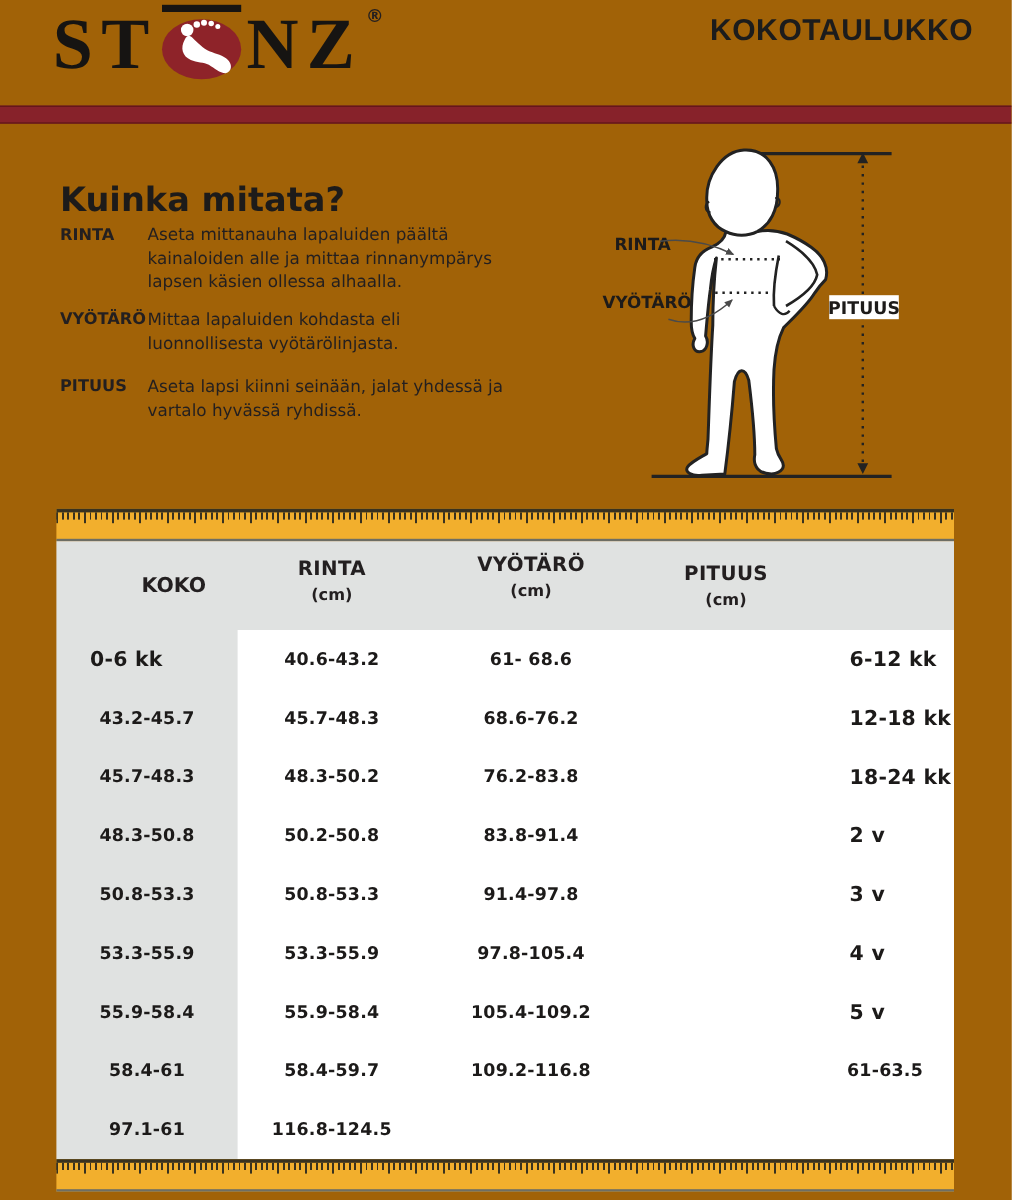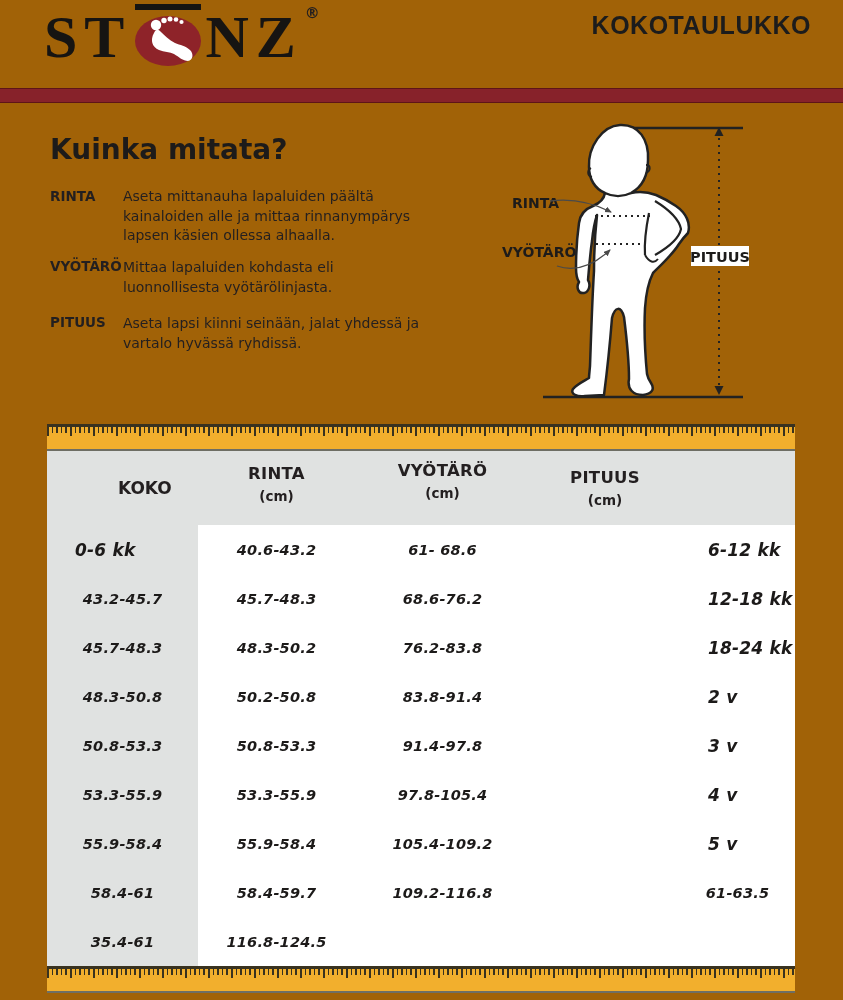--- a/index.html
+++ b/index.html
@@ -16,21 +16,21 @@
   .logo-o{position:relative;width:70px;height:66px;margin:0 2px;}
   .logo-o svg{position:absolute;left:0;top:0;}
   .logo-reg{font-size:15px;font-weight:bold;align-self:flex-start;margin-top:2px;margin-left:2px;}
   .doc-title{
     position:absolute;top:11px;right:52px;font-family:"Liberation Sans",sans-serif;
     font-weight:bold;font-size:25px;letter-spacing:0.5px;color:#1c1c1c;
   }
   .red-bar{position:absolute;left:0;top:88px;width:843px;height:15px;background:#87222a;
     border-top:1px solid #5e1418;border-bottom:1px solid #5e1418;box-sizing:border-box;}
   
-  .howto-heading{position:absolute;left:50px;top:133px;font-size:28px;font-weight:bold;color:#1d1b1a;}
+  .howto-heading{position:absolute;left:50px;top:150px;font-size:28px;font-weight:bold;color:#1d1b1a;}
   .ht-label{position:absolute;left:50px;width:70px;font-size:13.5px;font-weight:bold;}
   .ht-text{position:absolute;left:123px;width:308px;font-size:14px;line-height:1.4;}
   .ht1-l{top:188px;} .ht1-t{top:187px;}
   .ht2-l{top:258px;} .ht2-t{top:258px;}
   .ht3-l{top:314px;} .ht3-t{top:314px;}
   
   .figure{position:absolute;left:483px;top:113px;width:360px;height:292px;}
   
   .band{position:absolute;left:47px;width:748px;height:27px;background:#f2af2d;
     border-top:3px solid #39321f;border-bottom:2px solid #6e6e64;box-sizing:border-box;}
@@ -45,21 +45,21 @@
     position:absolute;left:47px;top:451px;width:748px;height:515px;
     display:grid;grid-template-columns:151px 157px 175px 150px 115px;
     grid-template-rows:74px repeat(9,49px);
   }
   .hcell{display:flex;flex-direction:column;align-items:center;}
   .hcell-koko{align-items:flex-start;padding-left:28px;margin-top:27px;font-size:17px;font-weight:bold;margin-left:43px;}
   .h-main{font-size:16.5px;font-weight:bold;letter-spacing:0.3px;}
   .h-unit{font-size:13.5px;font-weight:bold;margin-top:5px;}
   .hcell-rinta{margin-top:13px;} .hcell-vyotaro{margin-top:10px;} .hcell-pituus{margin-top:17px;}
   .cell{display:flex;align-items:center;justify-content:center;
-    font-size:14.5px;font-weight:bold;letter-spacing:0.2px;color:#1c1a19;font-style:italic;}
+    font-size:14.5px;font-weight:bold;letter-spacing:0.2px;color:#1c1a19;}
   .cell-koko{justify-content:flex-start;padding-left:28px;font-size:17px;}
 </style>
 </head>
 <body>
 
 <div class="page">
 
   <div class="logo">
     <span class="logo-letters">ST</span>
     <span class="logo-o">
@@ -220,19 +220,19 @@
     <div class="cell cell-pituus r6">105.4-109.2</div>
     <div></div>
 
     <div class="cell cell-koko r7">5 v</div>
     <div class="cell cell-rinta r7">58.4-61</div>
     <div class="cell cell-vyotaro r7">58.4-59.7</div>
     <div class="cell cell-pituus r7">109.2-116.8</div>
     <div></div>
 
     <div class="cell cell-rinta r8">61-63.5</div>
-    <div class="cell cell-vyotaro r8">35.4-61</div>
+    <div class="cell cell-vyotaro r8">97.1-61</div>
     <div class="cell cell-pituus r8">116.8-124.5</div>
     <div></div>
   </div>
 
   <div class="band band-bottom"></div>
 </div>
 
 </body></html>

